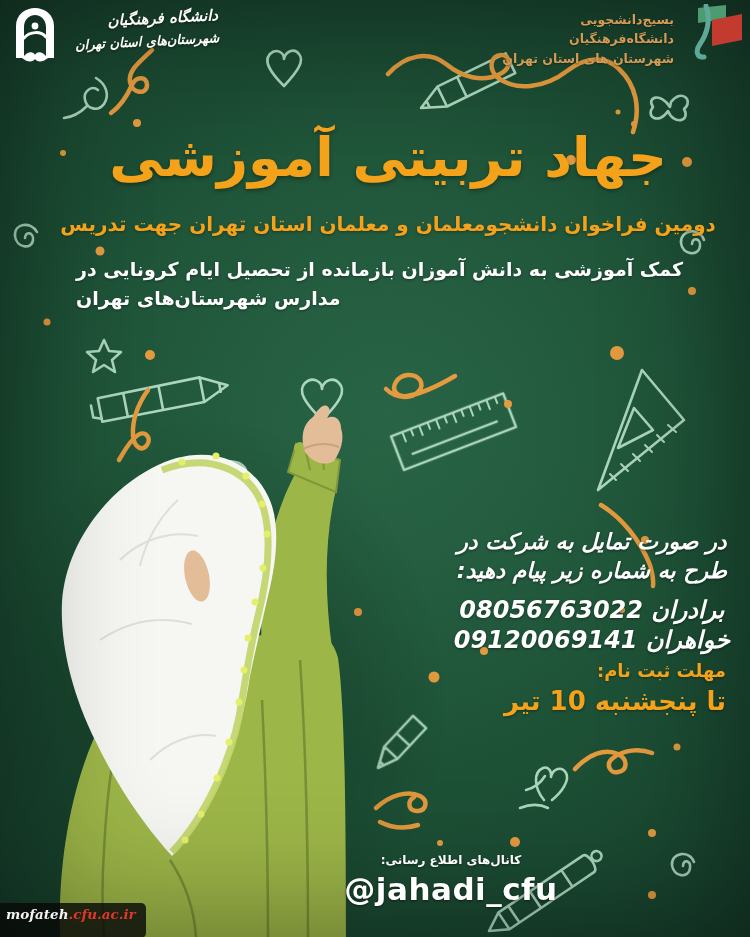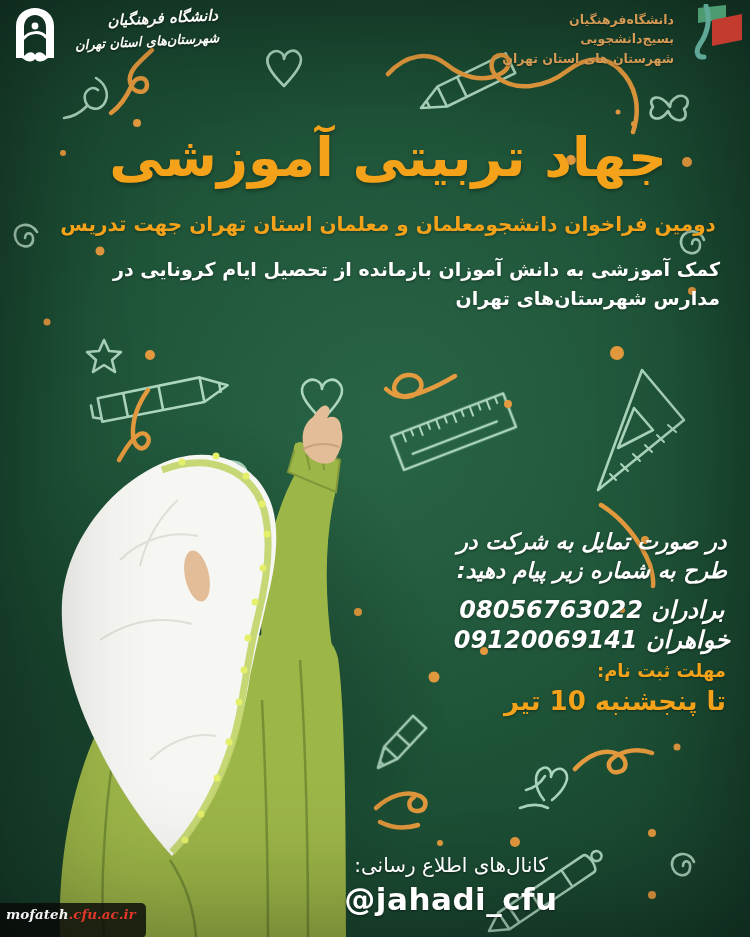--- a/index.html
+++ b/index.html
@@ -24,32 +24,32 @@
   .basij-block{position:absolute;right:6px;top:4px;z-index:3;display:flex;align-items:flex-start;}
   .basij-text{color:#d59b55;font-size:12.5px;font-weight:bold;text-align:right;
     line-height:1.55;margin-top:6px;margin-right:8px;text-shadow:0 1px 2px rgba(0,0,0,.4);}
   
   .txt{position:absolute;z-index:2;padding-left:46px;}
   .title{left:0;right:20px;top:126px;text-align:center;color:#f5a21b;
     font-size:54px;font-weight:800;letter-spacing:0;
     text-shadow:0 2px 4px rgba(0,0,0,.35);}
   .subtitle{left:0;right:20px;top:212px;text-align:center;color:#f5a21b;
     font-size:20px;font-weight:bold;text-shadow:0 1px 3px rgba(0,0,0,.35);}
-  .desc{left:30px;right:30px;top:255px;text-align:right;color:#ffffff;
+  .desc{left:30px;right:30px;top:255px;text-align:left;color:#ffffff;
     font-size:19px;font-weight:bold;line-height:1.55;text-shadow:0 1px 3px rgba(0,0,0,.4);}
   .contact{right:20px;top:527px;text-align:center;color:#ffffff;
     font-size:22px;font-weight:bold;line-height:1.32;text-shadow:0 1px 3px rgba(0,0,0,.45);font-style:italic;}
   .contact .phones{margin-top:10px;font-size:24px;line-height:1.25;}
   .deadline{right:24px;top:660px;text-align:right;color:#f5a21b;
     text-shadow:0 1px 3px rgba(0,0,0,.4);}
   .deadline-label{font-size:18px;font-weight:bold;text-align:right;}
   .deadline-value{font-size:26px;font-weight:800;margin-top:5px;}
   .channels{left:250px;width:310px;top:853px;text-align:center;color:#fff;
     text-shadow:0 1px 3px rgba(0,0,0,.5);}
-  .channels-label{font-size:20px;font-weight:normal;}
+  .channels-label{font-size:12px;font-weight:bold;}
   .channels-handle{font-size:31px;font-weight:800;margin-top:4px;letter-spacing:.5px;}
   .footer-url{left:0;top:903px;background:rgba(8,10,8,.82);padding:3px 10px 16px 6px;
     border-radius:0 5px 5px 0;font-family:"DejaVu Serif","Liberation Serif",serif;
     font-style:italic;font-weight:bold;font-size:13.5px;z-index:4;}
   .footer-url .w{color:#f4f4f4;}
   .footer-url .r{color:#e0372b;}
 </style>
 </head>
 <body>
 
@@ -185,22 +185,22 @@
       <path d="M16,32 C22,25 33,25 38,31" stroke="#ffffff" stroke-width="3" fill="none" stroke-linecap="round"></path>
     </svg>
     <div class="uni-text" dir="rtl">
       <div class="uni-line1">دانشگاه فرهنگیان</div>
       <div class="uni-line2">شهرستان‌های استان تهران</div>
     </div>
   </div>
 
   <div class="basij-block">
     <div class="basij-text" dir="rtl">
+      <div>بسیج‌دانشجویی</div>
       <div>دانشگاه‌فرهنگیان</div>
-      <div>بسیج‌دانشجویی</div>
       <div>شهرستان های استان تهران</div>
     </div>
     <svg width="62" height="56" viewBox="0 0 62 56">
       <path d="M16,4 L44,1 L44,15 L16,19 Z" fill="#4c9b71"></path>
       <path d="M30,16 L60,10 L60,36 L30,42 Z" fill="#c23b2e"></path>
       <path d="M24,2 C29,16 25,30 18,40 C13,47 15,54 22,53" stroke="#5fa897" stroke-width="5" fill="none" stroke-linecap="round"></path>
     </svg>
   </div>
 
   <div class="txt title" dir="rtl">جهاد تربیتی آموزشی</div>

